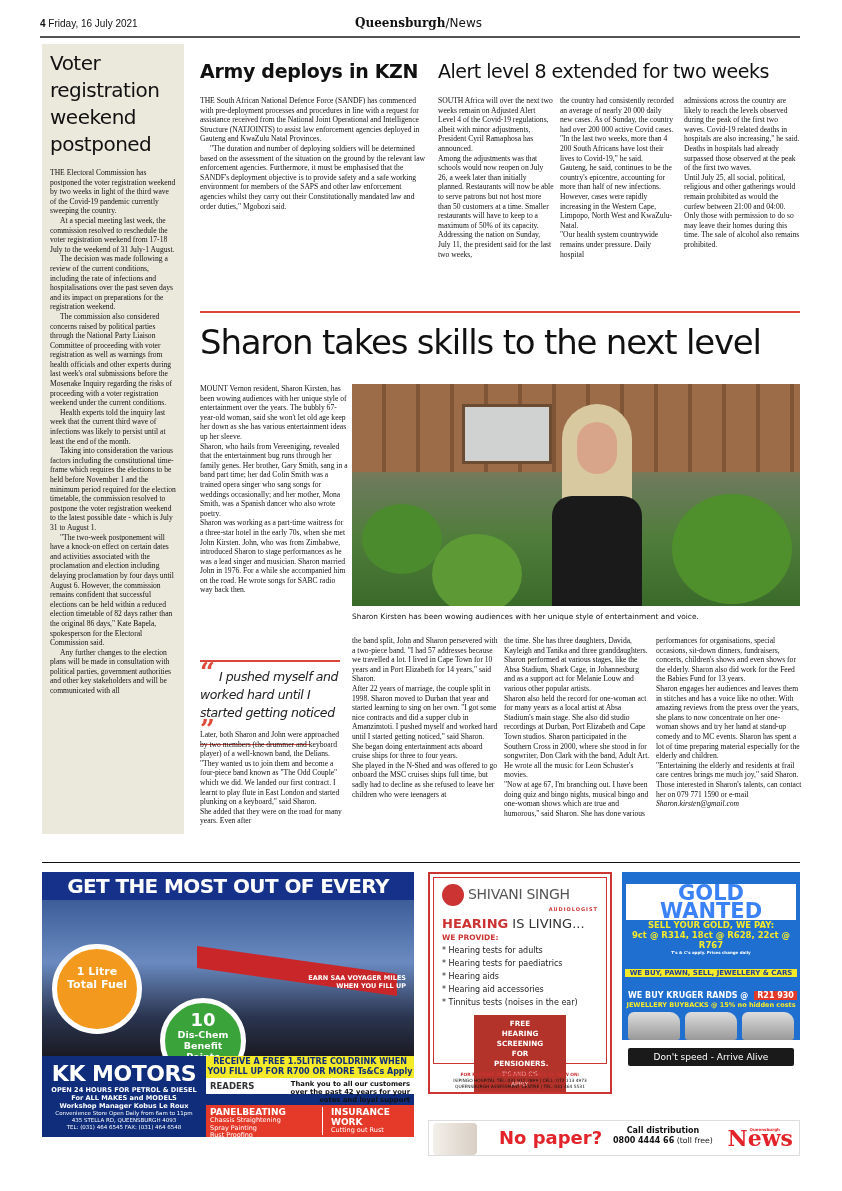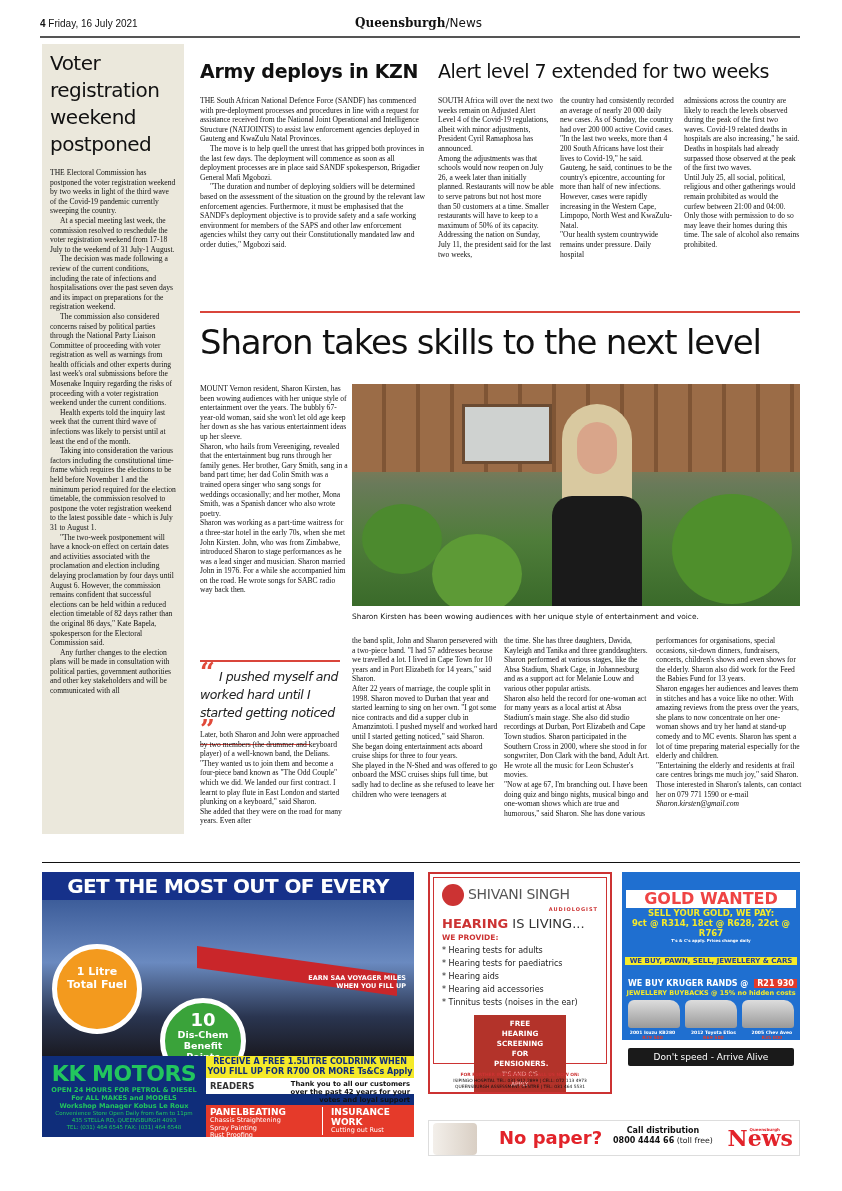--- a/index.html
+++ b/index.html
@@ -33,21 +33,21 @@
 .quote .mark{color:#e04a3a;font-family:"DejaVu Serif",serif;font-weight:bold;font-size:26px;line-height:16px}
 .ad{position:absolute;overflow:hidden}
 .ad-total{left:42px;top:872px;width:372px;height:265px;background:#0f2d7a}
 .ad-total .top{height:28px;background:#16318a;color:#fff;font-family:"DejaVu Sans",sans-serif;font-weight:bold;font-size:20px;text-align:center;line-height:28px;letter-spacing:-0.6px}
 .ad-total .scene{position:absolute;left:0;top:28px;width:372px;height:156px;background:linear-gradient(180deg,#3d5d9a 0%,#6a8ac0 40%,#2a3550 75%,#1a1a22 100%)}
 .canopy{position:absolute;left:155px;top:60px;width:200px;height:22px;background:#c9262a;transform:skewY(8deg)}
 .circ1{position:absolute;left:10px;top:44px;width:90px;height:90px;border-radius:50%;background:#f39a1e;border:5px solid #fff;color:#fff;font-family:"DejaVu Sans",sans-serif;font-weight:bold;font-size:11px;text-align:center;padding-top:16px}
 .circ2{position:absolute;left:118px;top:98px;width:86px;height:86px;border-radius:50%;background:#3aa33a;border:5px solid #fff;color:#fff;font-family:"DejaVu Sans",sans-serif;font-weight:bold;font-size:9.5px;text-align:center;padding-top:8px;line-height:11px}
 .circ2 .n{font-size:18px;line-height:18px}
 .earn{position:absolute;right:8px;top:74px;color:#fff;font-family:"DejaVu Sans",sans-serif;font-weight:bold;font-size:6.5px;text-align:right}
-.kk{position:absolute;left:0;top:184px;width:164px;height:81px;background:#0f2d7a;color:#22c55e;text-align:center;font-family:"DejaVu Sans",sans-serif;font-weight:bold}
+.kk{position:absolute;left:0;top:184px;width:164px;height:81px;background:#0f2d7a;color:#ffffff;text-align:center;font-family:"DejaVu Sans",sans-serif;font-weight:bold}
 .kk .name{font-size:22px;letter-spacing:-0.5px;line-height:24px;padding-top:6px}
 .kk .l{font-size:6.6px;line-height:8px}
 .kk .s{font-size:5.5px;line-height:6.8px;font-weight:normal}
 .yel{position:absolute;left:164px;top:184px;width:208px;height:22px;background:#f5ea2a;color:#0f2d7a;font-family:"DejaVu Sans",sans-serif;font-weight:bold;font-size:8px;text-align:center;line-height:10px;padding-top:1px}
 .readers{position:absolute;left:164px;top:206px;width:208px;height:16px;background:#fff;font-family:"DejaVu Sans",sans-serif}
 .readers .lg{position:absolute;left:4px;top:3px;font-weight:bold;font-size:8.5px;color:#333}
 .readers .ty{position:absolute;right:4px;top:2px;font-weight:bold;font-size:6.8px;text-align:right;line-height:8px;color:#111}
 .redbox{position:absolute;left:164px;top:233px;width:208px;height:46px;background:#e53a2a;color:#fff;font-family:"DejaVu Sans",sans-serif}
 .redbox .c1{position:absolute;left:4px;top:2px;font-size:6.5px;line-height:7.5px}
 .redbox .c2{position:absolute;left:116px;top:2px;font-size:6.5px;line-height:7.5px;border-left:1px solid #fff;padding-left:8px}
@@ -59,21 +59,21 @@
 .aud{font-size:5px;color:#c33;text-align:right;font-weight:bold;letter-spacing:1px}
 .hl{font-size:13px;margin-top:4px;color:#333}
 .hl b{color:#c33}
 .wp{font-size:7.5px;color:#c33;font-weight:bold;margin:2px 0}
 .hear-list{list-style:none;font-size:8px;line-height:13px;color:#222}
 .free{margin:6px auto 0;width:92px;background:#b3332a;color:#fff;text-align:center;font-weight:bold;font-size:7.2px;line-height:10px;padding:4px 20px}
 .free span{font-weight:normal;font-size:6px;color:#fbb}
 .ad-hear .foot{position:absolute;left:0;bottom:2px;width:100%;text-align:center;font-family:"DejaVu Sans",sans-serif;font-size:4.4px;line-height:6px}
 .ad-hear .foot .r{color:#c33;font-weight:bold}
 .ad-gold{left:622px;top:872px;width:178px;height:168px;background:#1f6fd0;font-family:"DejaVu Sans",sans-serif;font-weight:bold;text-align:center}
-.ad-gold .gw{font-size:16px;color:#ef4444;background:#fff;margin:18px 4px 0;line-height:18px}
+.ad-gold .gw{font-size:21px;color:#3b82f6;background:#fff;margin:12px 4px 0;line-height:18px}
 .ad-gold .y{color:#f5ea2a;font-size:8.5px;line-height:10px}
 .ad-gold .band{background:#f5ea2a;color:#1f3f9a;font-size:7px;margin:14px 3px}
 .ad-gold .kr{color:#fff;font-size:8px}
 .ad-gold .kr span{background:#e23a2a;padding:0 3px}
 .cars{display:flex;justify-content:space-around;padding:2px 3px;height:32px}
 .car{width:52px;height:28px;background:linear-gradient(180deg,#ddd,#999);border-radius:6px 10px 3px 3px}
 .cl{display:flex;justify-content:space-around;font-size:4.5px;color:#fff}
 .cl b{display:block;color:#e23a2a}
 .buy{display:flex;gap:4px;margin:2px 3px}
 .buy div{font-size:6.5px}
@@ -106,25 +106,24 @@
     <p>Health experts told the inquiry last week that the current third wave of infections was likely to persist until at least the end of the month.</p>
     <p>Taking into consideration the various factors including the constitutional time-frame which requires the elections to be held before November 1 and the minimum period required for the election timetable, the commission resolved to postpone the voter registration weekend to the latest possible date - which is July 31 to August 1.</p>
     <p>"The two-week postponement will have a knock-on effect on certain dates and activities associated with the proclamation and election including delaying proclamation by four days until August 6. However, the commission remains confident that successful elections can be held within a reduced election timetable of 82 days rather than the original 86 days," Kate Bapela, spokesperson for the Electoral Commission said.</p>
     <p>Any further changes to the election plans will be made in consultation with political parties, government authorities and other key stakeholders and will be communicated with all</p>
   </div>
 </div>
 
 <div class="abs h1" style="left:200px;top:60px">Army deploys in KZN</div>
 <div class="abs txt" style="left:200px;top:96px;width:228px">
   <p>THE South African National Defence Force (SANDF) has commenced with pre-deployment processes and procedures in line with a request for assistance received from the National Joint Operational and Intelligence Structure (NATJOINTS) to assist law enforcement agencies deployed in Gauteng and KwaZulu Natal Provinces.</p>
-  <p>The move is to help quell the unrest that has gripped both provinces in the last few days. The deployment will commence as soon as all deployment processes are in place said SANDF spokesperson, Brigadier General Mafi Mgobozi.</p>
   <p>"The duration and number of deploying soldiers will be determined based on the assessment of the situation on the ground by the relevant law enforcement agencies. Furthermore, it must be emphasised that the SANDF's deployment objective is to provide safety and a safe working environment for members of the SAPS and other law enforcement agencies whilst they carry out their Constitutionally mandated law and order duties," Mgobozi said.</p>
 </div>
 
-<div class="abs h1n" style="left:438px;top:60px">Alert level 7 extended for two weeks</div>
+<div class="abs h1n" style="left:438px;top:60px">Alert level 8 extended for two weeks</div>
 <div class="abs txt" style="left:438px;top:96px;width:116px;white-space:pre-line">SOUTH Africa will over the next two weeks remain on Adjusted Alert Level 4 of the Covid-19 regulations, albeit with minor adjustments, President Cyril Ramaphosa has announced.
    Among the adjustments was that schools would now reopen on July 26, a week later than initially planned. Restaurants will now be able to serve patrons but not host more than 50 customers at a time. Smaller restaurants will have to keep to a maximum of 50% of its capacity.
    Addressing the nation on Sunday, July 11, the president said for the last two weeks,</div>
 <div class="abs txt" style="left:560px;top:96px;width:116px;white-space:pre-line">the country had consistently recorded an average of nearly 20 000 daily new cases. As of Sunday, the country had over 200 000 active Covid cases.
    "In the last two weeks, more than 4 200 South Africans have lost their lives to Covid-19," he said.
    Gauteng, he said, continues to be the country's epicentre, accounting for more than half of new infections. However, cases were rapidly increasing in the Western Cape, Limpopo, North West and KwaZulu-Natal.
    "Our health system countrywide remains under pressure. Daily hospital</div>
 <div class="abs txt" style="left:684px;top:96px;width:116px;white-space:pre-line">admissions across the country are likely to reach the levels observed during the peak of the first two waves. Covid-19 related deaths in hospitals are also increasing," he said.
    Deaths in hospitals had already surpassed those observed at the peak of the first two waves.
    Until July 25, all social, political, religious and other gatherings would remain prohibited as would the curfew between 21:00 and 04:00.

